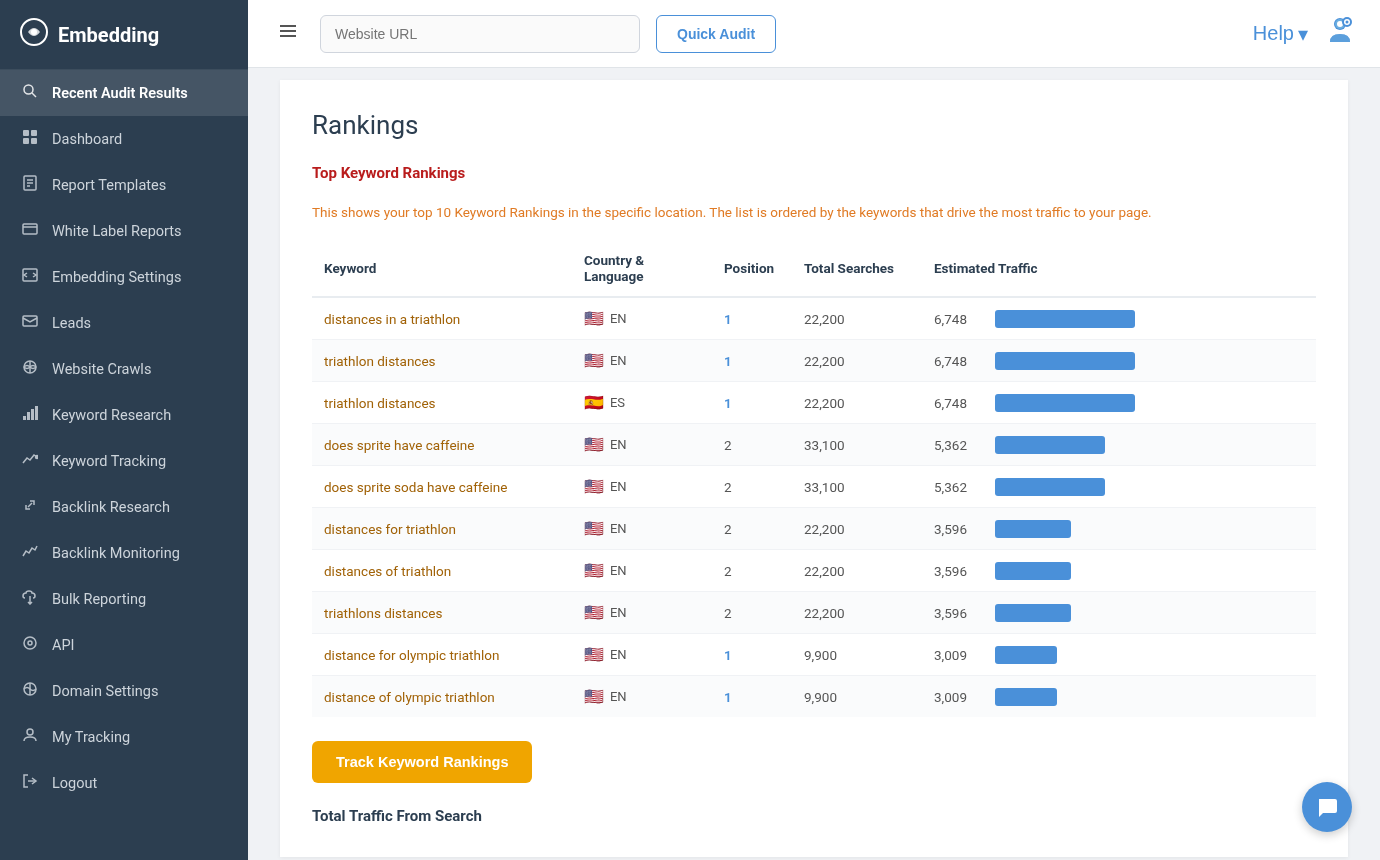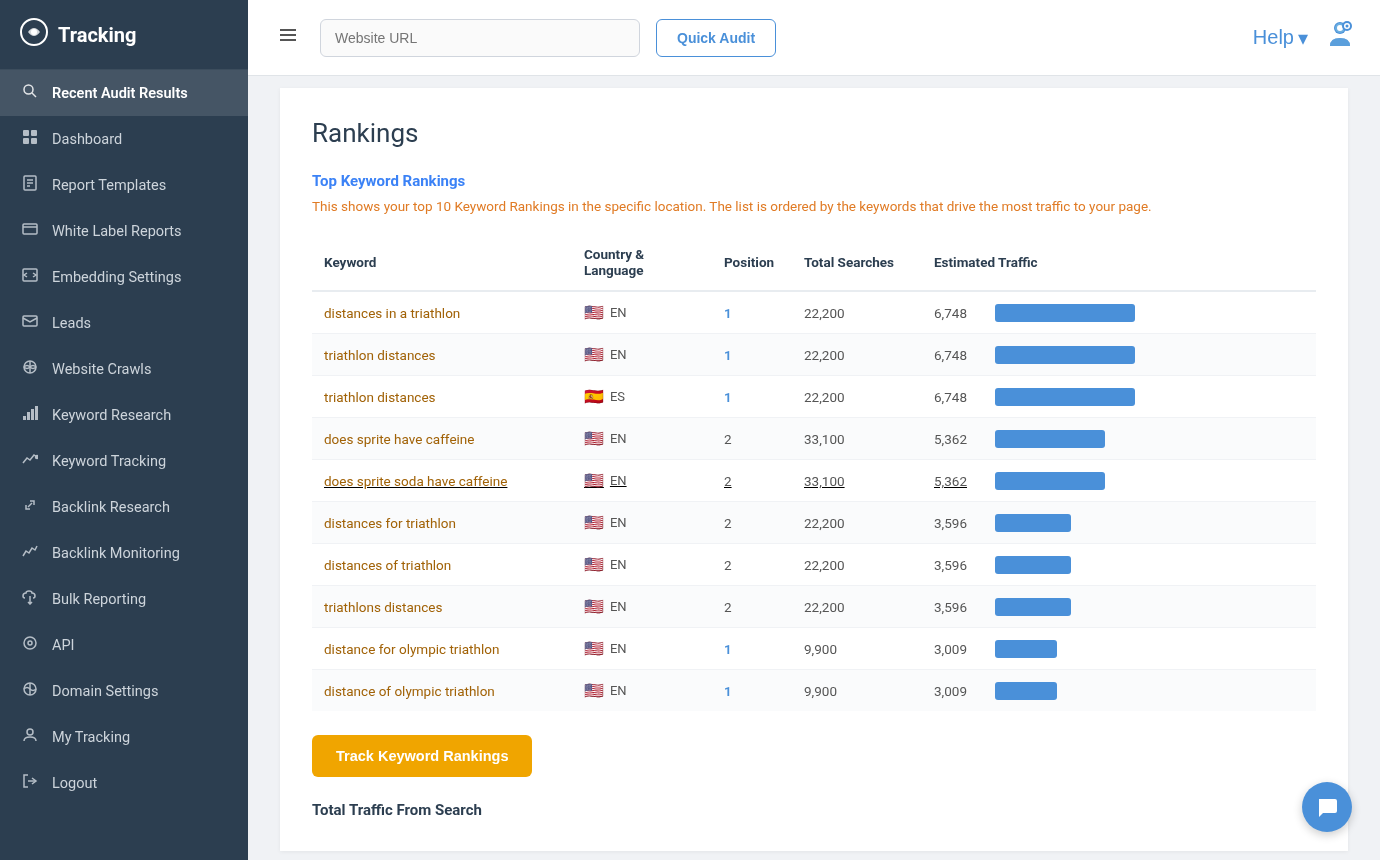--- a/index.html
+++ b/index.html
@@ -44,21 +44,21 @@
       display: flex;
       flex-direction: column;
       overflow: hidden;
     }
 
     
     #header {
       background: #fff;
       border-bottom: 1px solid #e0e4e8;
       padding: 0 24px;
-      height: 76px;
+      height: 68px;
       display: flex;
       align-items: center;
       gap: 16px;
       flex-shrink: 0;
     }
     .hamburger-btn {
       background: none;
       border: none;
       cursor: pointer;
       font-size: 20px;
@@ -130,22 +130,22 @@
     .card-title {
       font-size: 26px;
       font-weight: 400;
       color: #2c3e50;
       margin-bottom: 24px;
     }
 
     .section-title {
       font-size: 15px;
       font-weight: 700;
-      color: #3b82f6;
-      margin-bottom: 6px;
+      color: #b91c1c;
+      margin-bottom: 20px;
     }
 
     .section-desc {
       font-size: 13.5px;
       color: #e07b25;
       margin-bottom: 22px;
       line-height: 1.5;
     }
 
     
@@ -225,21 +225,21 @@
 
 <nav id="sidebar">
   <div id="sidebar-logo">
     <span class="logo-icon">
       <svg width="28" height="28" viewBox="0 0 28 28" fill="none">
         <circle cx="14" cy="14" r="13" stroke="#fff" stroke-width="2"></circle>
         <path d="M8 14 Q14 6 20 14 Q14 22 8 14Z" fill="#fff" opacity="0.8"></path>
         <circle cx="14" cy="14" r="3" fill="#fff"></circle>
       </svg>
     </span>
-    <span class="logo-text">Tracking</span>
+    <span class="logo-text">Embedding</span>
   </div>
 
   <div id="nav-items">
 
     <div class="nav-item active">
       <span class="nav-icon">
         <svg width="16" height="16" viewBox="0 0 16 16" fill="currentColor">
             <circle cx="6.5" cy="6.5" r="4.5" stroke="currentColor" stroke-width="1.5" fill="none"></circle>
             <line x1="10" y1="10" x2="14" y2="14" stroke="currentColor" stroke-width="1.5"></line>
           </svg>
@@ -531,21 +531,21 @@
       <td>33,100</td>
       <td>
         <div style="display:flex; align-items:center; gap:16px;">
           <span style="min-width:45px">5,362</span>
           <div class="bar-container">
             <div class="bar" style="width:110px;"></div>
           </div>
         </div>
       </td>
     </tr>
-            <tr style="background: rgb(255, 255, 255); text-decoration: underline;">
+            <tr style="background: rgb(255, 255, 255);">
       <td><a href="#" class="keyword-link">does sprite soda have caffeine</a></td>
       <td>
         <div class="flag-cell">
           <span class="flag-emoji">🇺🇸</span>
           <span>EN</span>
         </div>
       </td>
       <td><span>2</span></td>
       <td>33,100</td>
       <td>

